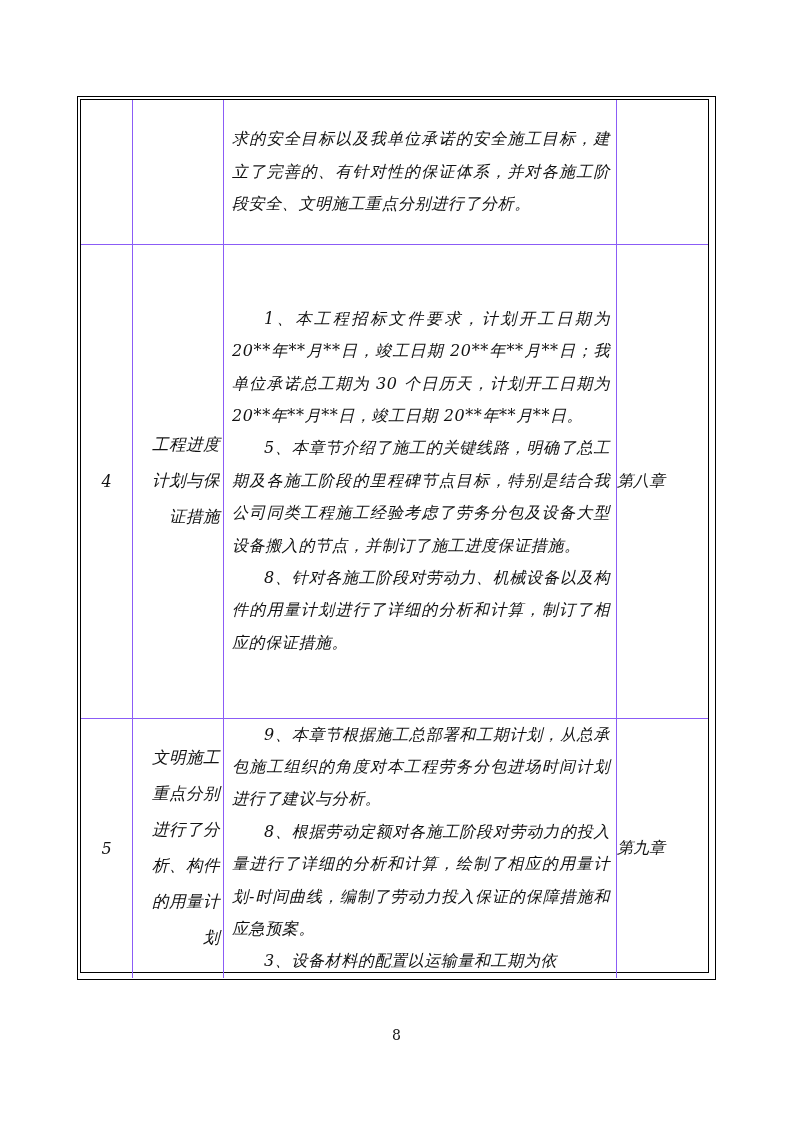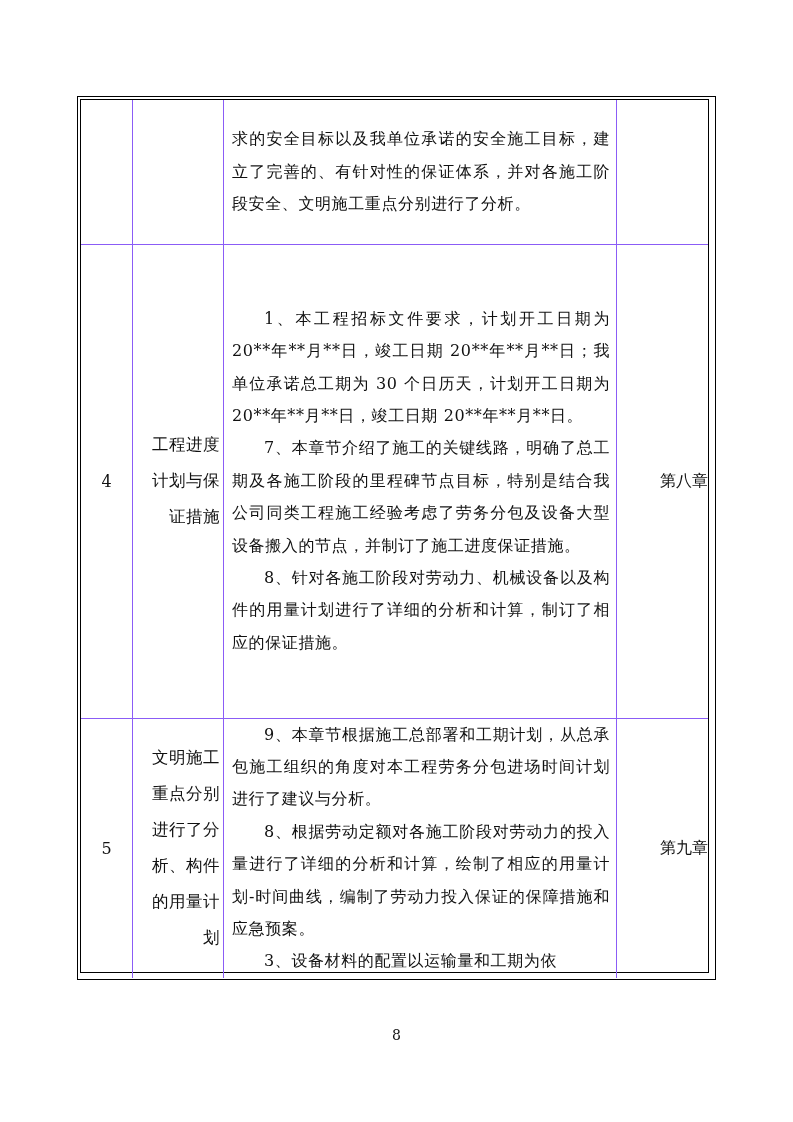--- a/index.html
+++ b/index.html
@@ -1,30 +1,30 @@
 <!DOCTYPE html>
 <html><head>
 <meta charset="utf-8">
 <style>
   html, body { margin:0; padding:0; background:#ffffff; }
   body { width:793px; height:1122px; position:relative; overflow:hidden;
          font-family:"DejaVu Serif","Liberation Serif",serif; color:#111; }
   .table-outer { position:absolute; left:77px; top:96px; width:633px; height:878px;
                  border:1px solid #000; padding:2px; }
   .table-inner { position:relative; width:629px; height:874px; border:1px solid #000; box-sizing:border-box; }
-  table { border-collapse:collapse; width:100%; height:100%; table-layout:fixed; }
+  table { border-collapse:collapse; width:100%; height:100%; table-layout:fixed;font-style:italic; }
   td { border:1px solid #8b5cf6; vertical-align:middle; padding:0; font-size:16px; }
   tr:first-child td { border-top:none; }
   tr:last-child td { border-bottom:none; }
   td:first-child { border-left:none; }
   td:last-child { border-right:none; }
   .col-no { width:51px; text-align:center; }
   .col-title { width:90px; text-align:right; }
   .col-content { width:392px; }
-  .col-chapter { text-align:right;margin-top:36px; }
+  .col-chapter { text-align:left;margin-top:36px; }
   .content { padding:0 6px 0 8px; line-height:32.4px; font-size:16px; letter-spacing:0.6px; text-align:justify; }
   .content p { margin:0; }
   .content p.indent { text-indent:2em; }
   .title-text { line-height:36px; font-size:16.5px; padding:0 3px; letter-spacing:0.5px; }
   .page-number { position:absolute; left:0; width:793px; top:1027px; text-align:center; font-size:14px; }
 </style>
 </head>
 <body>
 
 <div class="table-outer">
@@ -42,21 +42,21 @@
         <td class="col-chapter"></td>
       </tr>
       <tr style="height:474px">
         <td class="col-no">4</td>
         <td class="col-title">
           <div class="title-text">工程进度计划与保证措施</div>
         </td>
         <td class="col-content">
           <div class="content">
             <p class="indent">1、本工程招标文件要求，计划开工日期为20**年**月**日，竣工日期 20**年**月**日；我单位承诺总工期为 30 个日历天，计划开工日期为 20**年**月**日，竣工日期 20**年**月**日。</p>
-            <p class="indent">7、本章节介绍了施工的关键线路，明确了总工期及各施工阶段的里程碑节点目标，特别是结合我公司同类工程施工经验考虑了劳务分包及设备大型设备搬入的节点，并制订了施工进度保证措施。</p>
+            <p class="indent">5、本章节介绍了施工的关键线路，明确了总工期及各施工阶段的里程碑节点目标，特别是结合我公司同类工程施工经验考虑了劳务分包及设备大型设备搬入的节点，并制订了施工进度保证措施。</p>
             <p class="indent">8、针对各施工阶段对劳动力、机械设备以及构件的用量计划进行了详细的分析和计算，制订了相应的保证措施。</p>
           </div>
         </td>
         <td class="col-chapter">第八章</td>
       </tr>
       <tr style="height:256px">
         <td class="col-no">5</td>
         <td class="col-title">
           <div class="title-text">文明施工重点分别进行了分析、构件的用量计划</div>
         </td>

